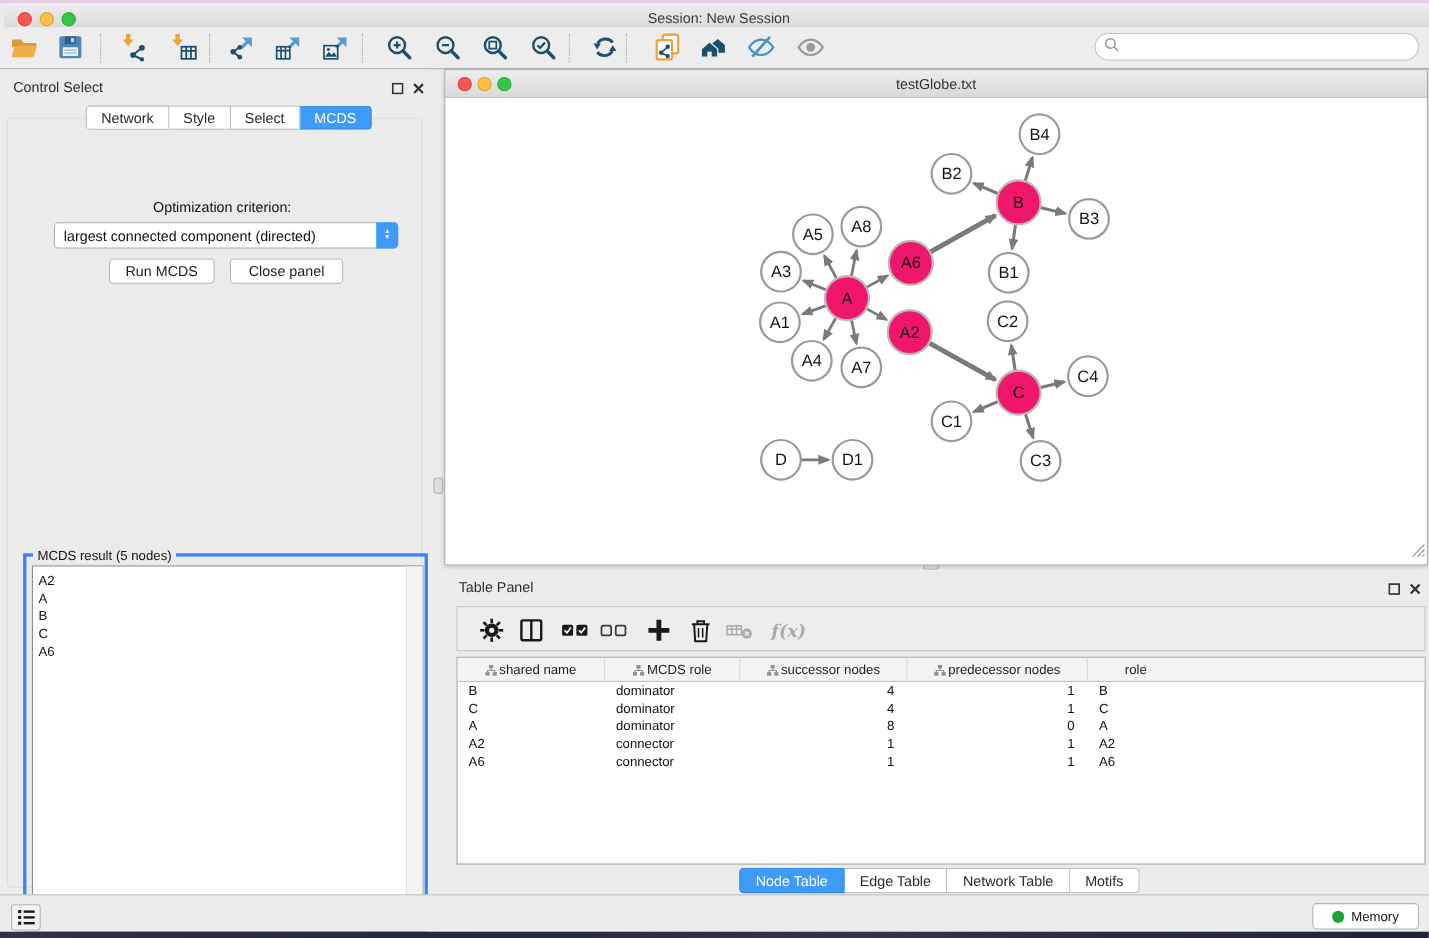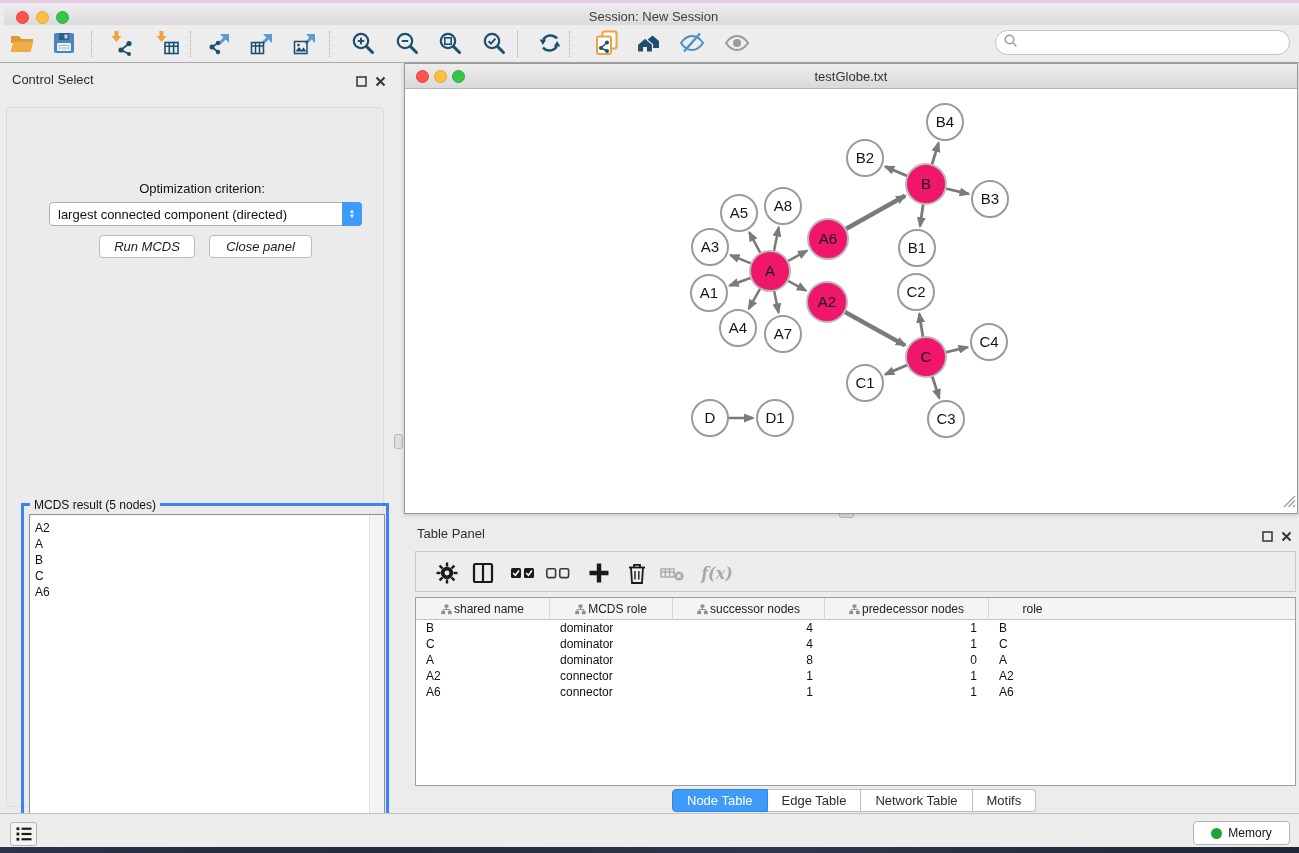--- a/index.html
+++ b/index.html
@@ -31,21 +31,21 @@
   .seg-tabs { display:flex; }
   #cp-tabs { left:78px; top:33px; height:22px; }
   .seg-tab { height:22px; background:#fff; border:1px solid #bdbdbd; border-left:none; font-size:13px; color:#2b2b2b; display:flex; align-items:center; justify-content:center; padding:0 13px; }
   .seg-tab:first-child { border-left:1px solid #bdbdbd; border-radius:4px 0 0 4px; }
   .seg-tab:last-child { border-radius:0 4px 4px 0; }
   .seg-tab.active { background:#3e9bf7; border-color:#2f87e6; color:#fff; }
   #opt-label { left:0; top:73px; width:390px; text-align:center; font-size:13px; color:#111; }
   #criterion-select { left:42px; top:94px; width:313px; height:24px; background:#fff; border:1px solid #b0b0b0; border-radius:4px; display:flex; align-items:center; }
   #criterion-select .val { flex:1; font-size:13px; padding-left:8px; color:#111; white-space:nowrap; }
   #criterion-select .stepper { width:20px; height:24px; margin-right:-1px; background:#3e9bf7; border-radius:0 4px 4px 0; display:flex; flex-direction:column; align-items:center; justify-content:center; color:#fff; font-size:6px; line-height:5px; }
-  .push-btn { background:#fff; border:1px solid #b9b9b9; border-radius:4px; font-size:13px; color:#1c1c1c; display:flex; align-items:center; justify-content:center; height:23px;font-style:italic; }
+  .push-btn { background:#fff; border:1px solid #b9b9b9; border-radius:4px; font-size:13px; color:#1c1c1c; display:flex; align-items:center; justify-content:center; height:23px; }
   #run-btn { left:92px; top:127px; width:96px; }
   #closep-btn { left:202px; top:127px; width:103px; }
   #result-box { left:14px; top:395px; width:368px; height:345px; border:3px solid #3b82f6; }
   #result-legend { left:6px; top:-8px; font-size:12px; color:#111; background:#ebebeb; padding:0 4px; }
   #result-list { left:5px; top:8px; width:356px; height:328px; background:#fff; border:1px solid #8f8f8f; }
   #result-list .scroll { position:absolute; right:0; top:0; width:15px; height:100%; background:#f4f4f4; border-left:1px solid #e2e2e2; }
   .result-item { font-size:12px; line-height:16px; padding-left:5px; color:#111; }
   #result-items { position:absolute; left:0; top:5px; width:100%; }
 
   
@@ -286,20 +286,26 @@
         <div id="result-items">
           <div class="result-item">A2</div>
           <div class="result-item">A</div>
           <div class="result-item">B</div>
           <div class="result-item">C</div>
           <div class="result-item">A6</div>
         </div>
         <div class="scroll"></div>
       </div>
     </div>
+  </div>
+  <div id="cp-tabs" class="seg-tabs abs">
+    <div class="seg-tab">Network</div>
+    <div class="seg-tab">Style</div>
+    <div class="seg-tab">Select</div>
+    <div class="seg-tab active">MCDS</div>
   </div>
 </div>
 
 <div id="v-handle" class="handle abs"></div>
 <div id="h-handle" class="handle abs"></div>
 
 <div id="net-window" class="abs">
   <div id="net-titlebar" class="abs">
     <div class="tl red abs" style="left:11px; top:6px;"></div>
     <div class="tl yellow abs" style="left:29px; top:6px;"></div>

